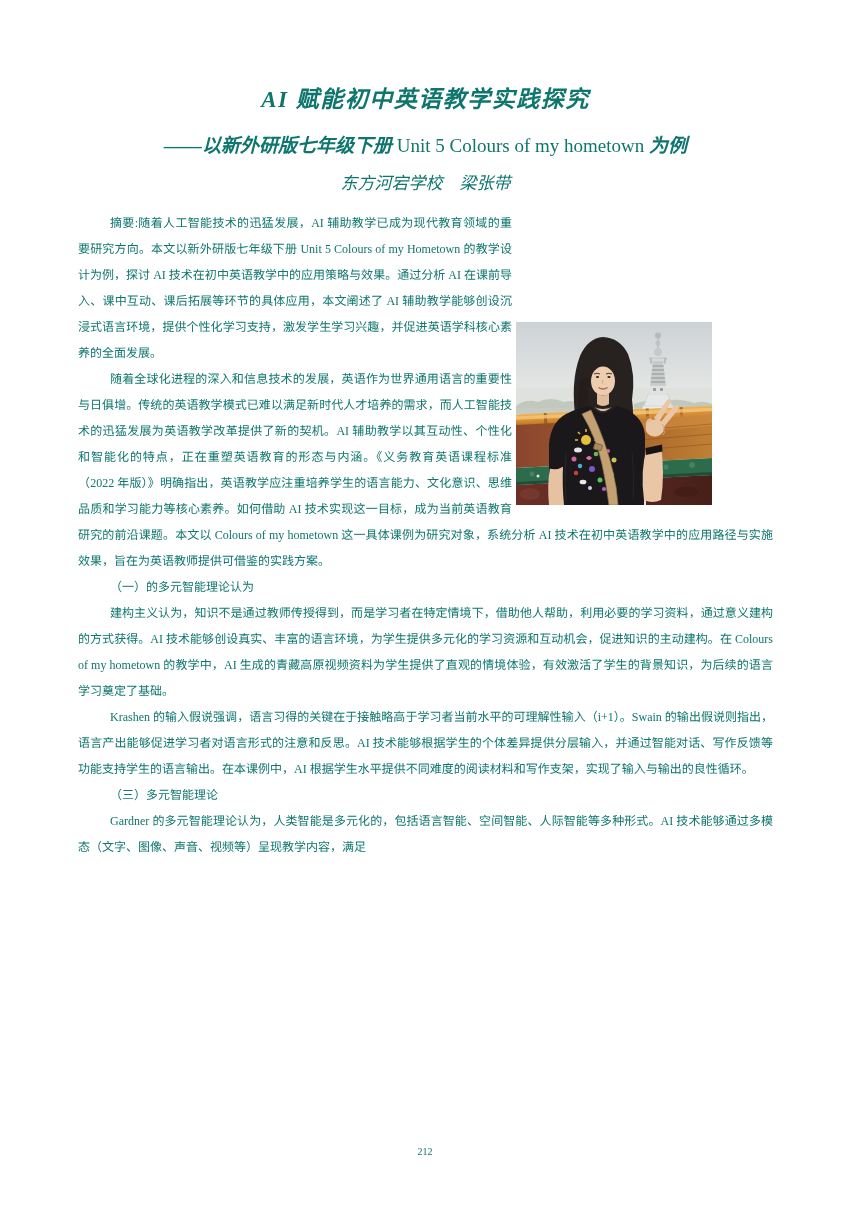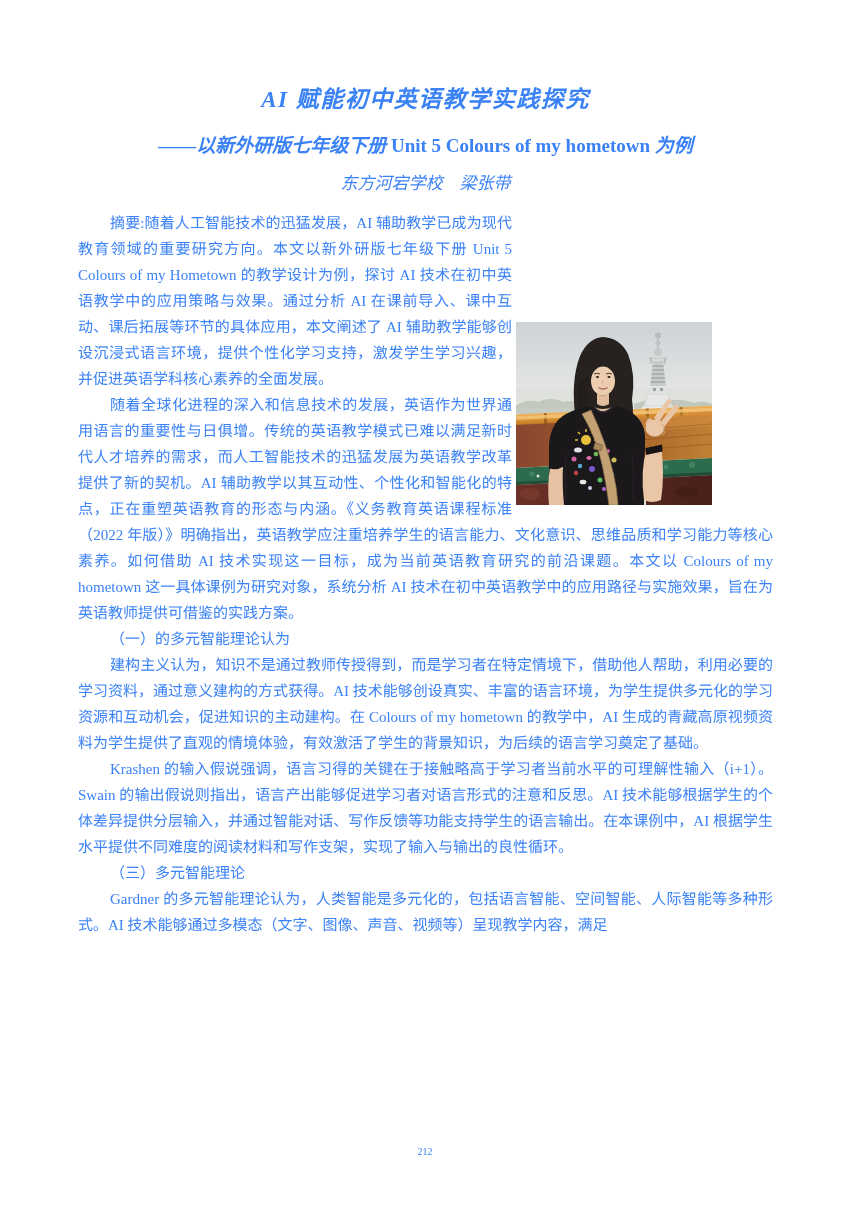--- a/index.html
+++ b/index.html
@@ -2,49 +2,49 @@
 <html lang="zh-CN"><head>
 <meta charset="utf-8">
 <style>
   html,body { margin:0; padding:0; background:#ffffff; }
   .page {
     position:relative;
     width:850px; height:1205px;
     box-sizing:border-box;
     padding:84px 77px 0 78px;
     background:#ffffff;
-    color:#3b82f6;
+    color:#0f766e;
     font-family:"Liberation Serif","DejaVu Serif",serif;
     overflow:hidden;
     outline:1px solid #ececec;
   }
   .title {
     margin:0 0 16px 0;
     text-align:center;
     font-size:23px; line-height:32px;
     font-weight:700; font-style:italic;
     letter-spacing:1.5px;
   }
   .subtitle {
     margin:0 0 12px 0;
     text-align:center;
     font-size:19px; line-height:28px;
     font-weight:400;
   }
   .subtitle .cn { font-style:italic; font-weight:700; }
-  .subtitle .en { font-style:normal; font-weight:700; }
+  .subtitle .en { font-style:normal; font-weight:400; }
   .author-line {
     margin:4px 0 14px 0;
     text-align:center;
     font-size:17px; line-height:24px;
     font-style:italic;
   }
   .author-line .affil { margin-right:17px; }
   .body-text {
-    font-size:15px; line-height:26px;
+    font-size:12px; line-height:26px;
     text-align:justify;
   }
   .para { margin:0; text-indent:32px; }
   .photo-float {
     float:right;
     width:261px; height:295px;
     display:flex; align-items:flex-end; justify-content:flex-start;
   }
   .photo {
     width:196px; height:183px;

